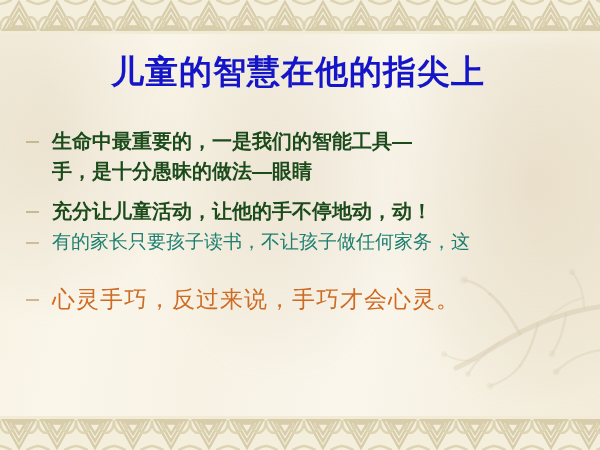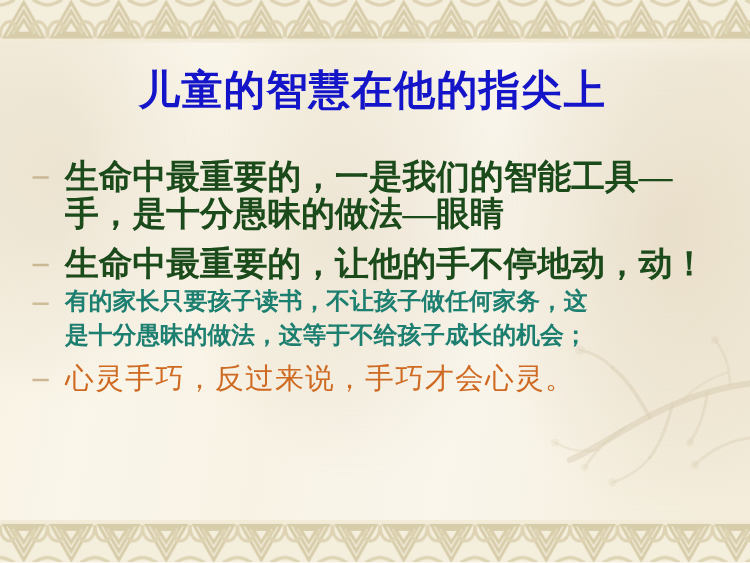--- a/index.html
+++ b/index.html
@@ -109,23 +109,23 @@
     position: absolute;
     left: 6px;
     width: 13px;
     height: 2px;
     background: #c8b894;
   }
   .btext { display: block; }
 
   
   .style-green {
-    font-family: Liberation Serif, serif;
+    font-family: Liberation Sans, sans-serif;
     font-weight: 700;
-    font-size: 27px;
+    font-size: 20px;
     line-height: 30px;
     color: #1b4a1b;
     letter-spacing: 0px;
   }
   .style-green .dash { top: 15px; }
 
   
   .style-teal {
     font-family: "DejaVu Serif", "Liberation Serif", serif;
     font-weight: 400;
@@ -142,22 +142,22 @@
     font-weight: 400;
     font-size: 23px;
     line-height: 32px;
     color: #cf6a22;
     letter-spacing: 1px;
   }
   .style-orange .dash { top: 16px; background: #cdb893; }
 
   .sp-1 { margin-top: 0px; }
   .sp-2 { margin-top: 10px; }
-  .sp-3 { margin-top: 1px; font-weight: bold; }
-  .sp-4 { margin-top: 5px; }
+  .sp-3 { margin-top: 1px; }
+  .sp-4 { margin-top: 28px; }
 </style>
 </head>
 <body>
 
 <div id="slide">
 
   <div class="bg-base"></div>
   <div class="bg-wash-left"></div>
   <div class="bg-wash-mid"></div>
   <div class="bg-wash-right"></div>
@@ -227,27 +227,26 @@
   <div class="body">
 
     <div class="bullet-row style-green sp-1">
       <span class="dash"></span>
       <span class="btext">生命中最重要的，一是我们的智能工具—</span>
       <span class="btext">手，是十分愚昧的做法—眼睛</span>
     </div>
 
     <div class="bullet-row style-green sp-2">
       <span class="dash"></span>
-      <span class="btext">生命中最重要的，让他的手不停地动，动！</span>
+      <span class="btext">充分让儿童活动，让他的手不停地动，动！</span>
     </div>
 
     <div class="bullet-row style-teal sp-3">
       <span class="dash"></span>
       <span class="btext">有的家长只要孩子读书，不让孩子做任何家务，这</span>
-      <span class="btext">是十分愚昧的做法，这等于不给孩子成长的机会；</span>
     </div>
 
     <div class="bullet-row style-orange sp-4">
       <span class="dash"></span>
       <span class="btext">心灵手巧，反过来说，手巧才会心灵。</span>
     </div>
 
   </div>
 
 </div>

